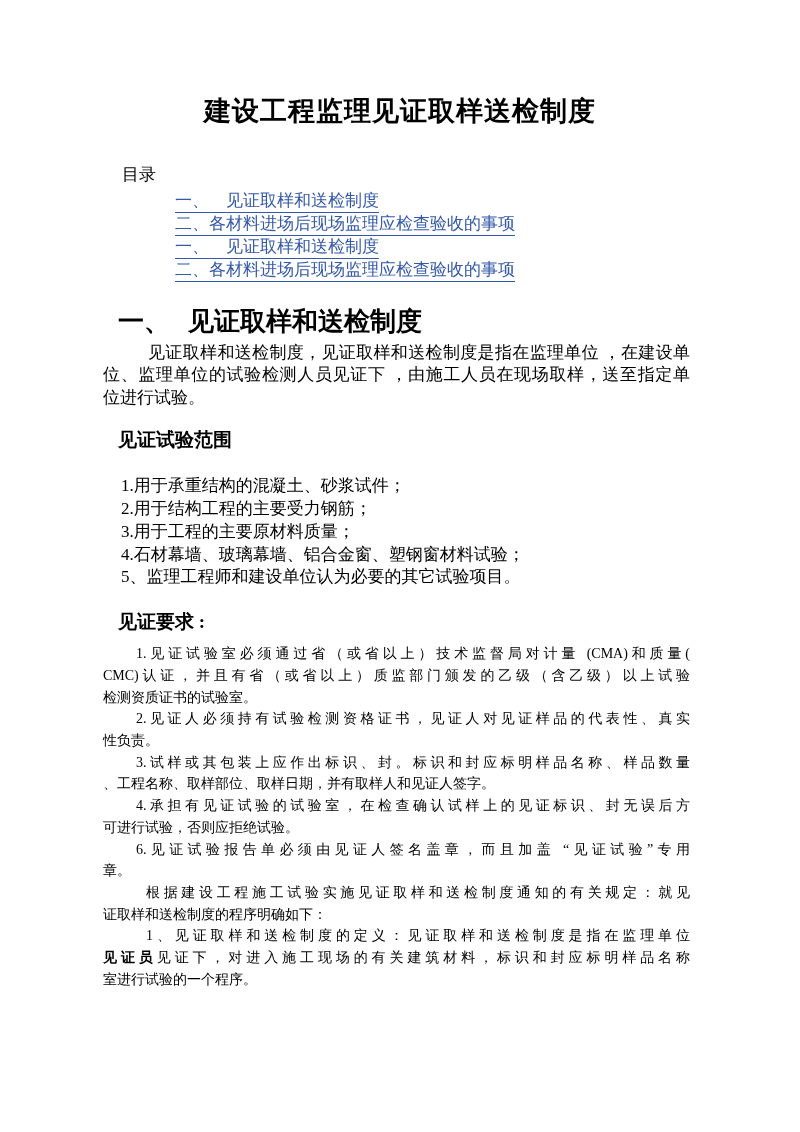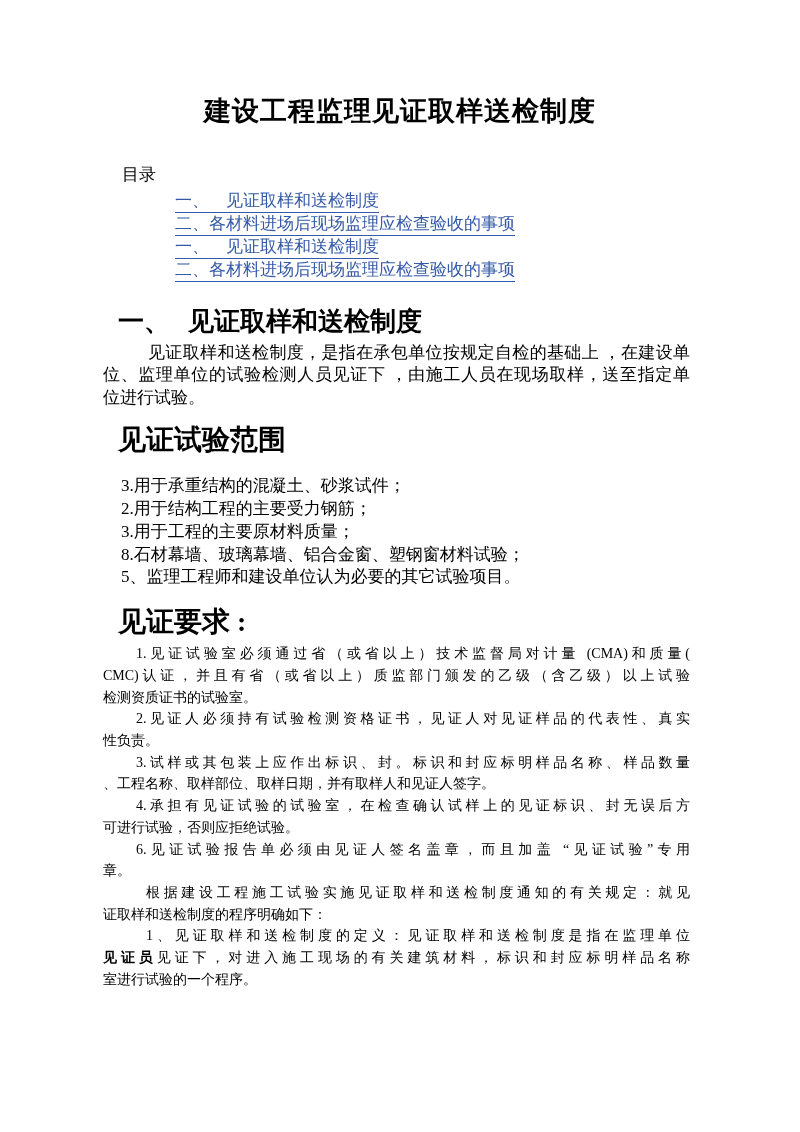--- a/index.html
+++ b/index.html
@@ -40,21 +40,21 @@
 
   .sec-h1 {
     margin: 24px 0 0 118px;
     font-size: 26px;
     line-height: 32px;
     font-weight: bold;
   }
   .sec-h1 .h-num { margin-right: 18px; }
 
   .sec-h2 {
-    font-size: 28px;
+    font-size: 19px;
     line-height: 26px;
     font-weight: bold;
     margin: 0 0 0 118px;
   }
   .h-scope { margin-top: 18px; }
   .h-req   { margin-top: 20px; }
 
   .intro {
     margin: 4px 0 0 103px;
     width: 587px;
@@ -96,32 +96,32 @@
       <a class="toc-link">二、各材料进场后现场监理应检查验收的事项</a>
       <a class="toc-link">一、　见证取样和送检制度</a>
       <a class="toc-link">二、各材料进场后现场监理应检查验收的事项</a>
     </nav>
 
   <h2 class="sec-h1">
     <span class="h-num">一、</span><span>见证取样和送检制度</span>
   </h2>
 
   <div class="intro">
-      <div class="ln fill">见证取样和送检制度，是指在承包单位按规定自检的基础上 ，在建设单</div>
+      <div class="ln fill">见证取样和送检制度，见证取样和送检制度是指在监理单位 ，在建设单</div>
       <div class="ln fill">位、监理单位的试验检测人员见证下 ，由施工人员在现场取样，送至指定单</div>
       <div class="ln">位进行试验。</div>
     </div>
 
   <h2 class="sec-h2 h-scope">见证试验范围</h2>
 
   <div class="list">
-      <div class="ln">3.用于承重结构的混凝土、砂浆试件；</div>
+      <div class="ln">1.用于承重结构的混凝土、砂浆试件；</div>
       <div class="ln">2.用于结构工程的主要受力钢筋；</div>
       <div class="ln">3.用于工程的主要原材料质量；</div>
-      <div class="ln">8.石材幕墙、玻璃幕墙、铝合金窗、塑钢窗材料试验；</div>
+      <div class="ln">4.石材幕墙、玻璃幕墙、铝合金窗、塑钢窗材料试验；</div>
       <div class="ln">5、监理工程师和建设单位认为必要的其它试验项目。</div>
     </div>
 
   <h2 class="sec-h2 h-req">见证要求 :</h2>
 
   <div class="req">
       <div class="para">
         <div class="ln fill">1.见证试验室必须通过省（或省以上）技术监督局对计量 (CMA)和质量(</div>
         <div class="ln fill">CMC)认证，并且有省（或省以上）质监部门颁发的乙级（含乙级）以上试验</div>
         <div class="ln">检测资质证书的试验室。</div>

